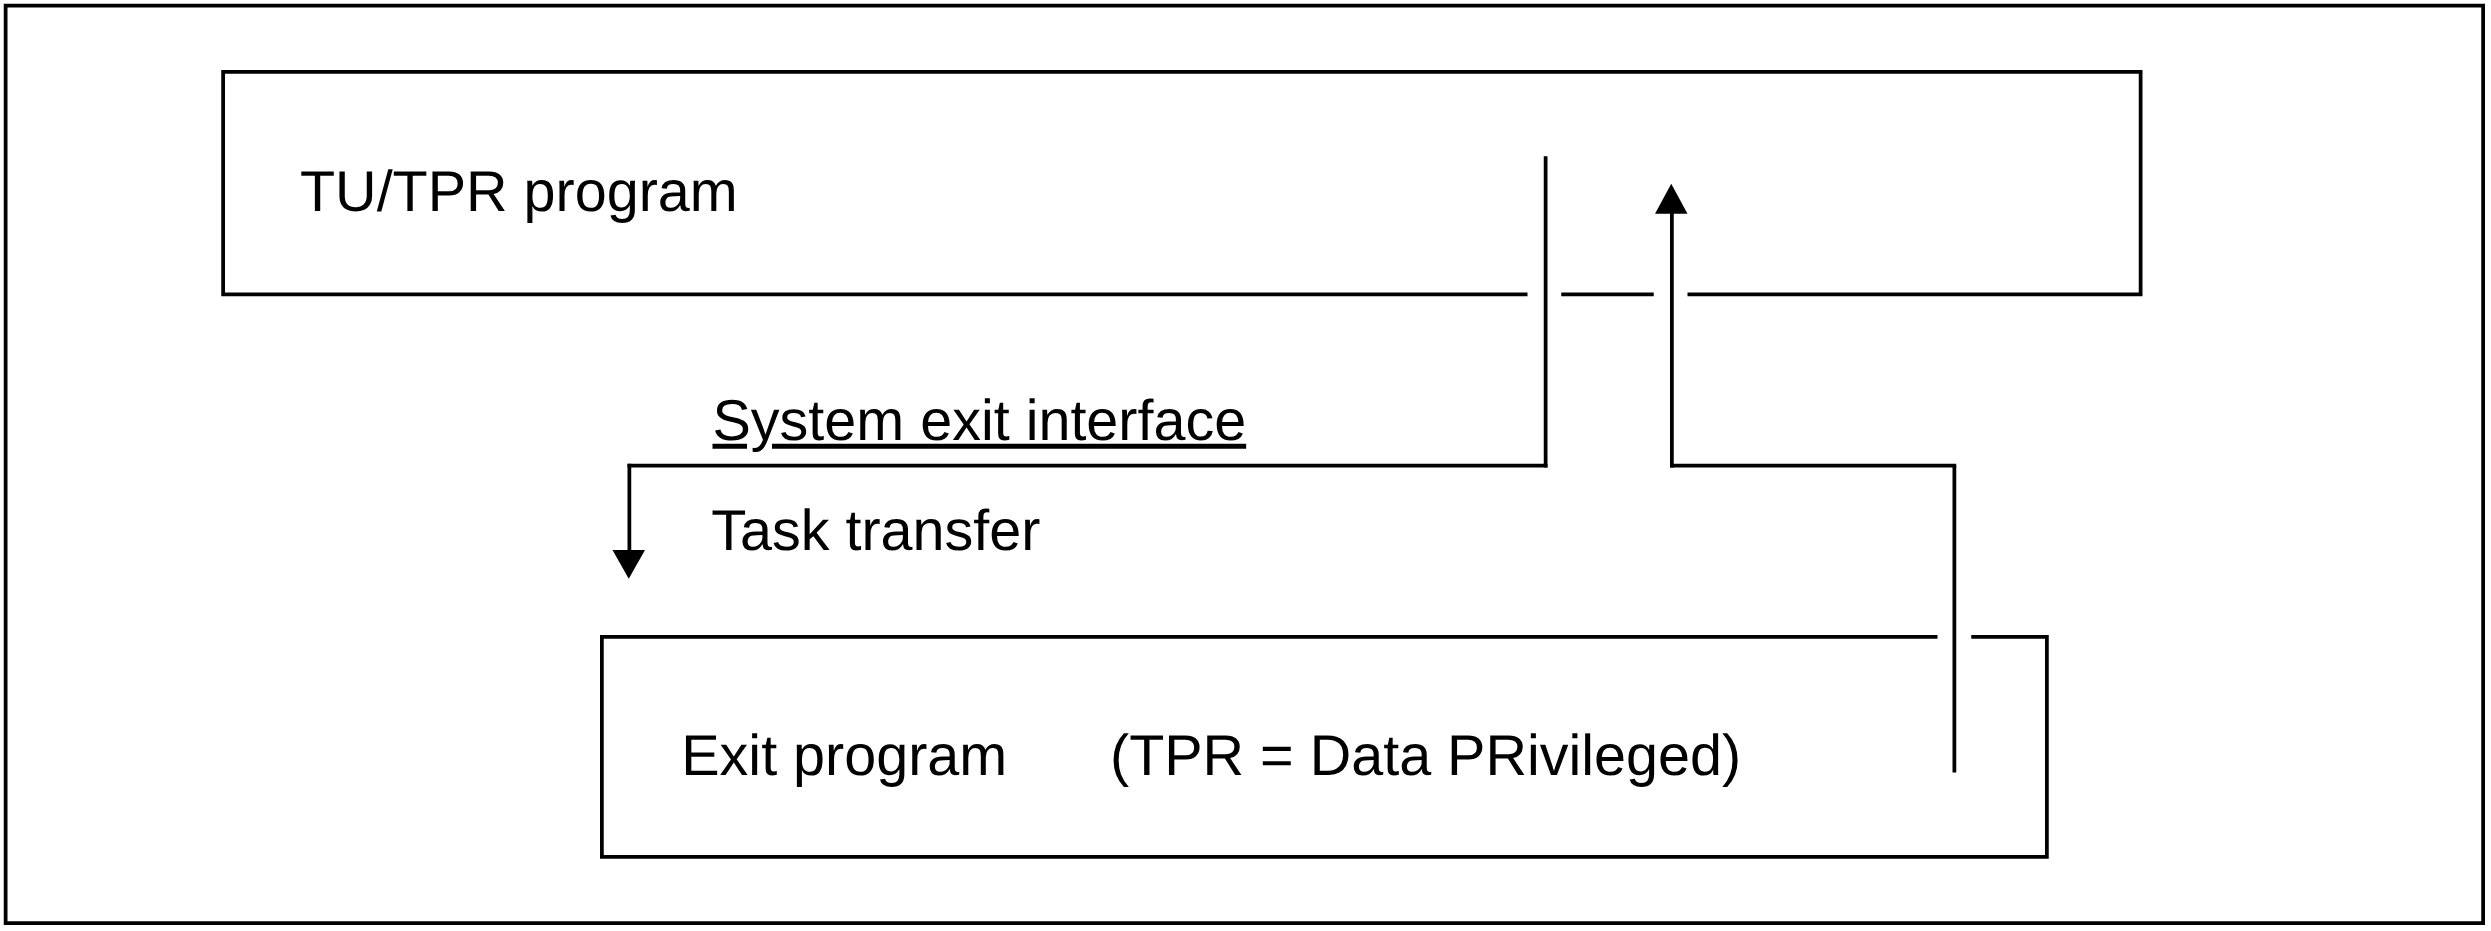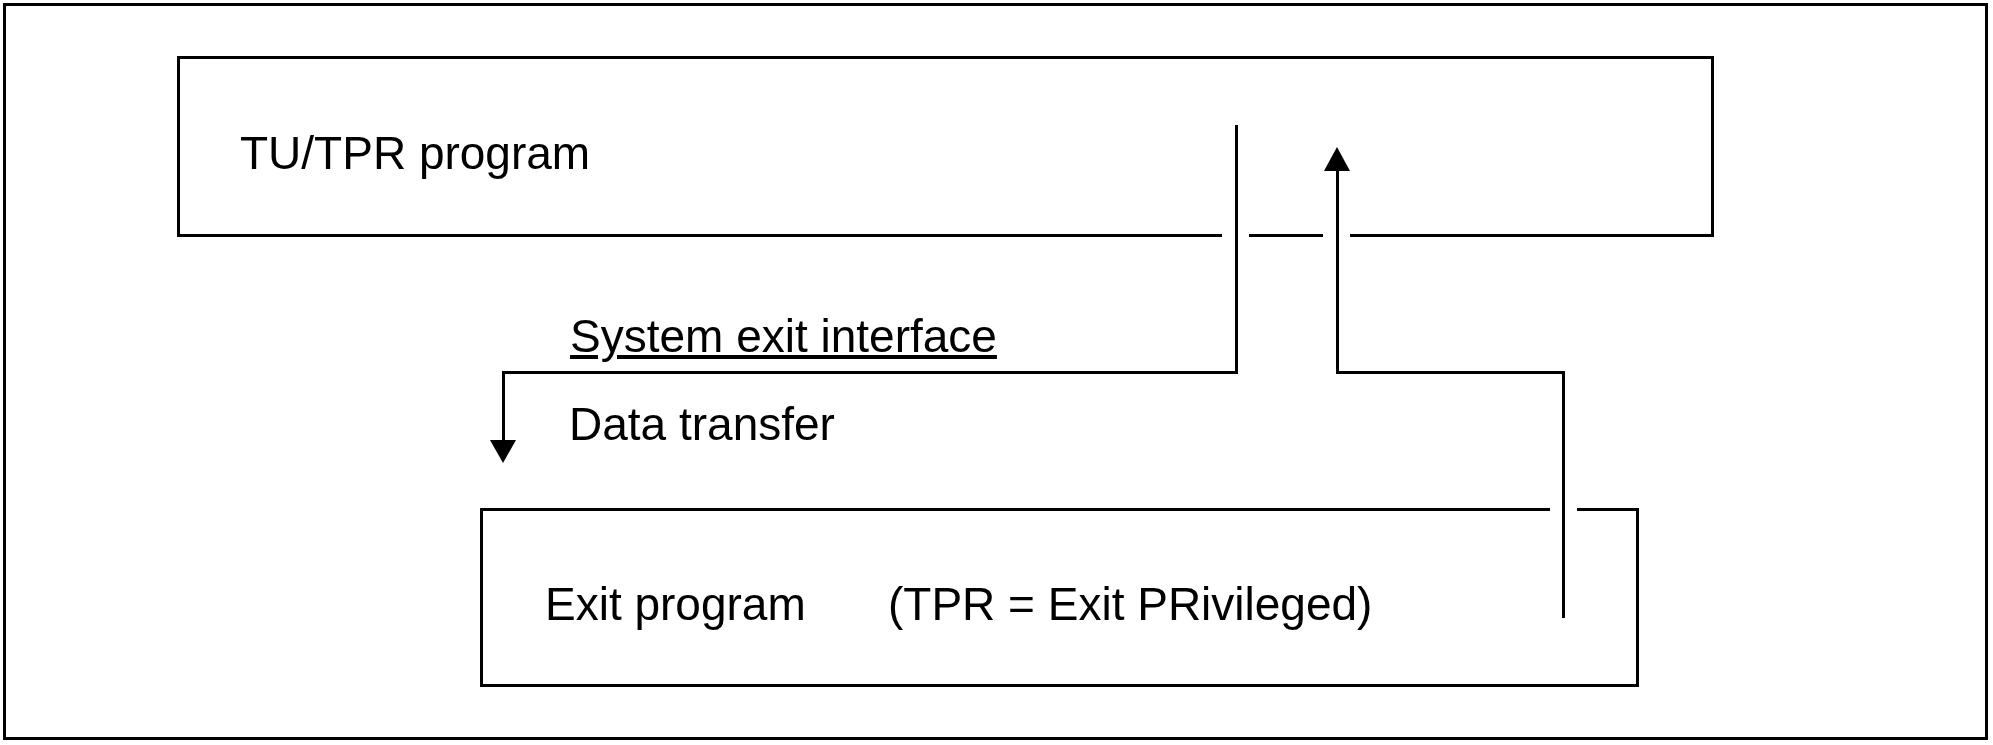--- a/index.html
+++ b/index.html
@@ -98,20 +98,20 @@
 
   <div class="line" style="left:1562px; top:373px; width:3px; height:245px;"></div>
   <div class="line" style="left:1336px; top:371px; width:229px; height:3px;"></div>
   <div class="line" style="left:1336px; top:169px; width:3px; height:205px;"></div>
   <div class="arrowhead" id="arrowhead-up"></div>
 
   <div class="diagram-label" id="label-tu-tpr">TU/TPR program</div>
 
   <div class="diagram-label" id="label-sys-exit">System exit interface</div>
 
-  <div class="diagram-label" id="label-data-xfer">Data transfer</div>
+  <div class="diagram-label" id="label-data-xfer">Task transfer</div>
 
 
   <div class="diagram-label" id="label-exit-rtn">Exit program</div>
 
-  <div class="diagram-label" id="label-tpr-note">(TPR = Exit PRivileged)</div>
+  <div class="diagram-label" id="label-tpr-note">(TPR = Data PRivileged)</div>
 
 </div>
 
 </body></html>

